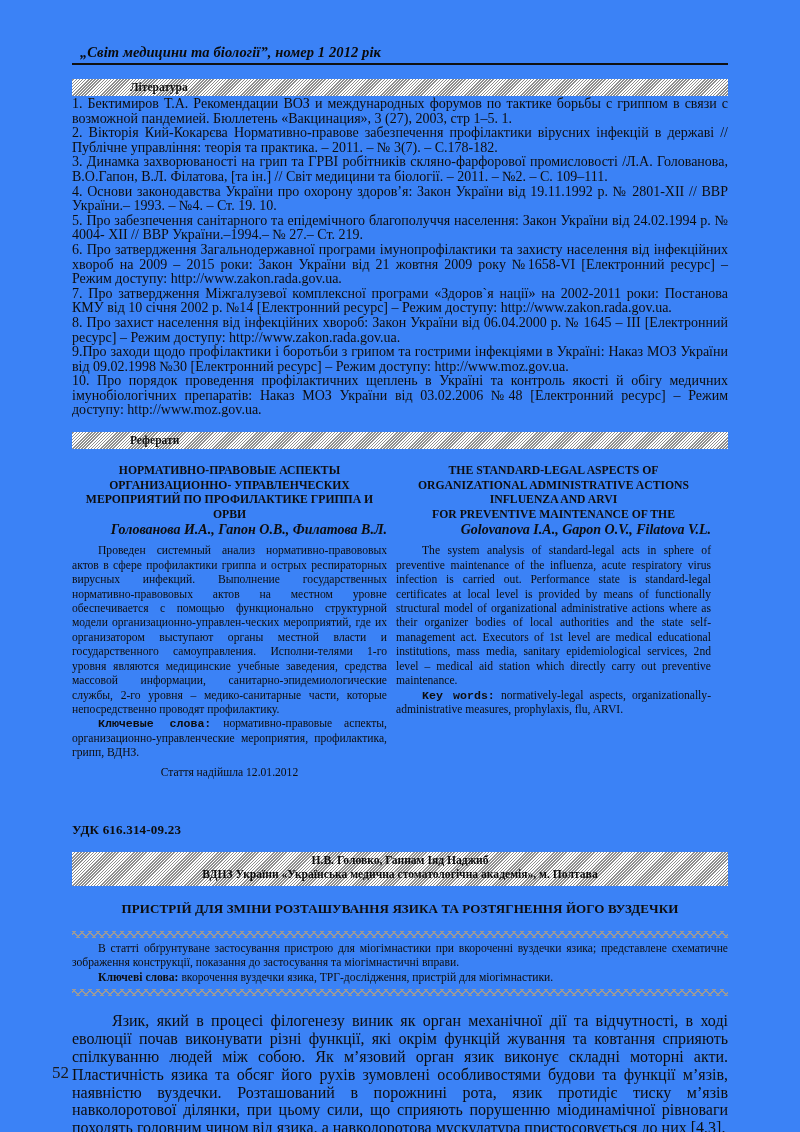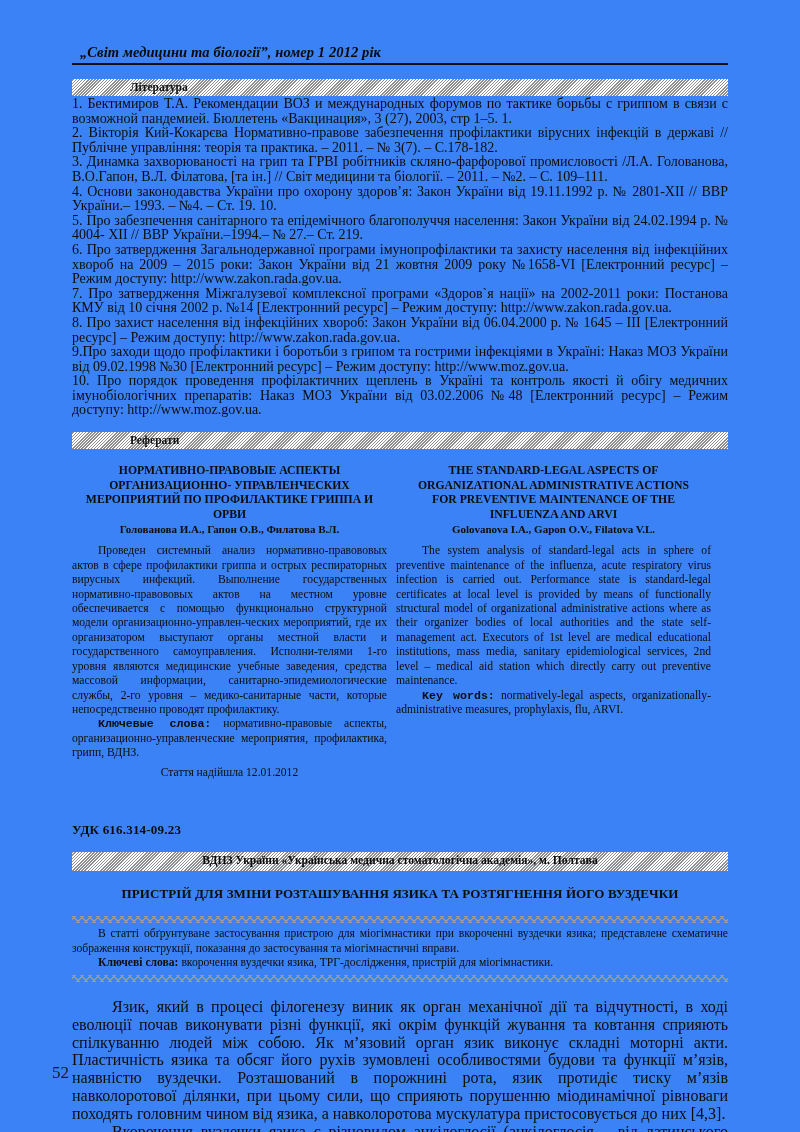--- a/index.html
+++ b/index.html
@@ -105,25 +105,26 @@
     line-height: 14.4px;
   }
   .abs-title {
     text-align: center;
     font-weight: bold;
     font-size: 11.7px;
     line-height: 14.6px;
     margin: 0;
   }
   .abs-authors {
-    text-align: center;
-    font-weight: bold;
-    font-size: 11px;
+    text-align: right;
+    font-weight: bold;
+    font-size: 14px;
     line-height: 15px;
     margin: 0 0 7px 0;
+    font-style: italic;
   }
   .abs-body {
     text-align: justify;
     text-indent: 26px;
     margin: 0;
   }
   .abs-kw {
     text-align: justify;
     margin: 0;
     text-indent: 26px;
@@ -230,31 +231,32 @@
         <p class="abs-title">МЕРОПРИЯТИЙ ПО ПРОФИЛАКТИКЕ ГРИППА И ОРВИ</p>
         <p class="abs-authors">Голованова И.А., Гапон О.В., Филатова В.Л.</p>
         <p class="abs-body">Проведен системный анализ нормативно-правововых актов в сфере профилактики гриппа и острых респираторных вирусных инфекций. Выполнение государственных нормативно-правововых актов на местном уровне обеспечивается с помощью функционально структурной модели организационно-управлен-ческих мероприятий, где их организатором выступают органы местной власти и государственного самоуправления. Исполни-телями 1-го уровня являются медицинские учебные заведения, средства массовой информации, санитарно-эпидемиологические службы, 2-го уровня – медико-санитарные части, которые непосредственно проводят профилактику.</p>
         <p class="abs-kw"><b>Ключевые слова:</b> <span>нормативно-правовые аспекты, организационно-управленческие мероприятия, профилактика, грипп, ВДНЗ.</span></p>
         <p class="abs-recv">Стаття надійшла 12.01.2012</p>
       </div>
 
       <div class="abs-col">
         <p class="abs-title">THE STANDARD-LEGAL ASPECTS OF</p>
         <p class="abs-title">ORGANIZATIONAL ADMINISTRATIVE ACTIONS</p>
+        <p class="abs-title">INFLUENZA AND ARVI</p>
         <p class="abs-title">FOR PREVENTIVE MAINTENANCE OF THE</p>
-        <p class="abs-title">INFLUENZA AND ARVI</p>
         <p class="abs-authors">Golovanova I.A., Gapon O.V., Filatova V.L.</p>
         <p class="abs-body">The system analysis of standard-legal acts in sphere of preventive maintenance of the influenza, acute respiratory virus infection is carried out. Performance state is standard-legal certificates at local level is provided by means of functionally structural model of organizational administrative actions where as their organizer bodies of local authorities and the state self-management act. Executors of 1st level are medical educational institutions, mass media, sanitary epidemiological services, 2nd level – medical aid station which directly carry out preventive maintenance.</p>
         <p class="abs-kw"><b>Key words:</b> <span>normatively-legal aspects, organizationally-administrative measures, prophylaxis, flu, ARVI.</span></p>
       </div>
     </div>
 
     <div class="udk">УДК 616.314-09.23</div>
 
     <div class="hatch-block">
+      <div>Н.В. Головко, Ганнам Іяд Наджиб</div>
       <div>ВДНЗ України «Українська медична стоматологічна академія», м. Полтава</div>
     </div>
 
     <div class="art-title">ПРИСТРІЙ ДЛЯ ЗМІНИ РОЗТАШУВАННЯ ЯЗИКА ТА РОЗТЯГНЕННЯ ЙОГО ВУЗДЕЧКИ</div>
 
     <div class="zig zig-top"></div>
     <div class="annot">
       <p>В статті обґрунтуване застосування пристрою для міогімнастики при вкороченні вуздечки язика; представлене схематичне зображення конструкції, показання до застосування та міогімнастичні вправи.</p>
       <p class="kw"><b>Ключеві слова:</b> <span>вкорочення вуздечки язика, ТРГ-дослідження, пристрій для міогімнастики.</span></p>
     </div>

